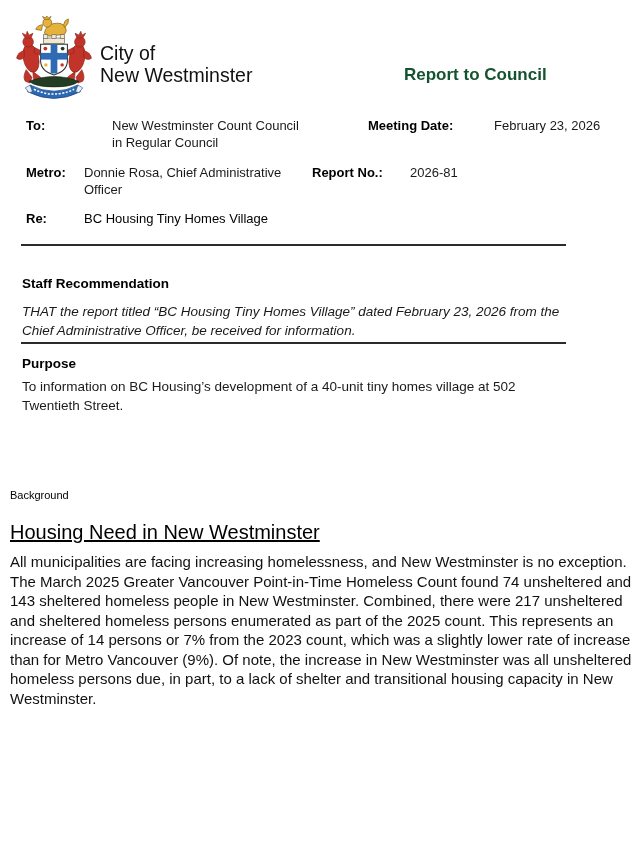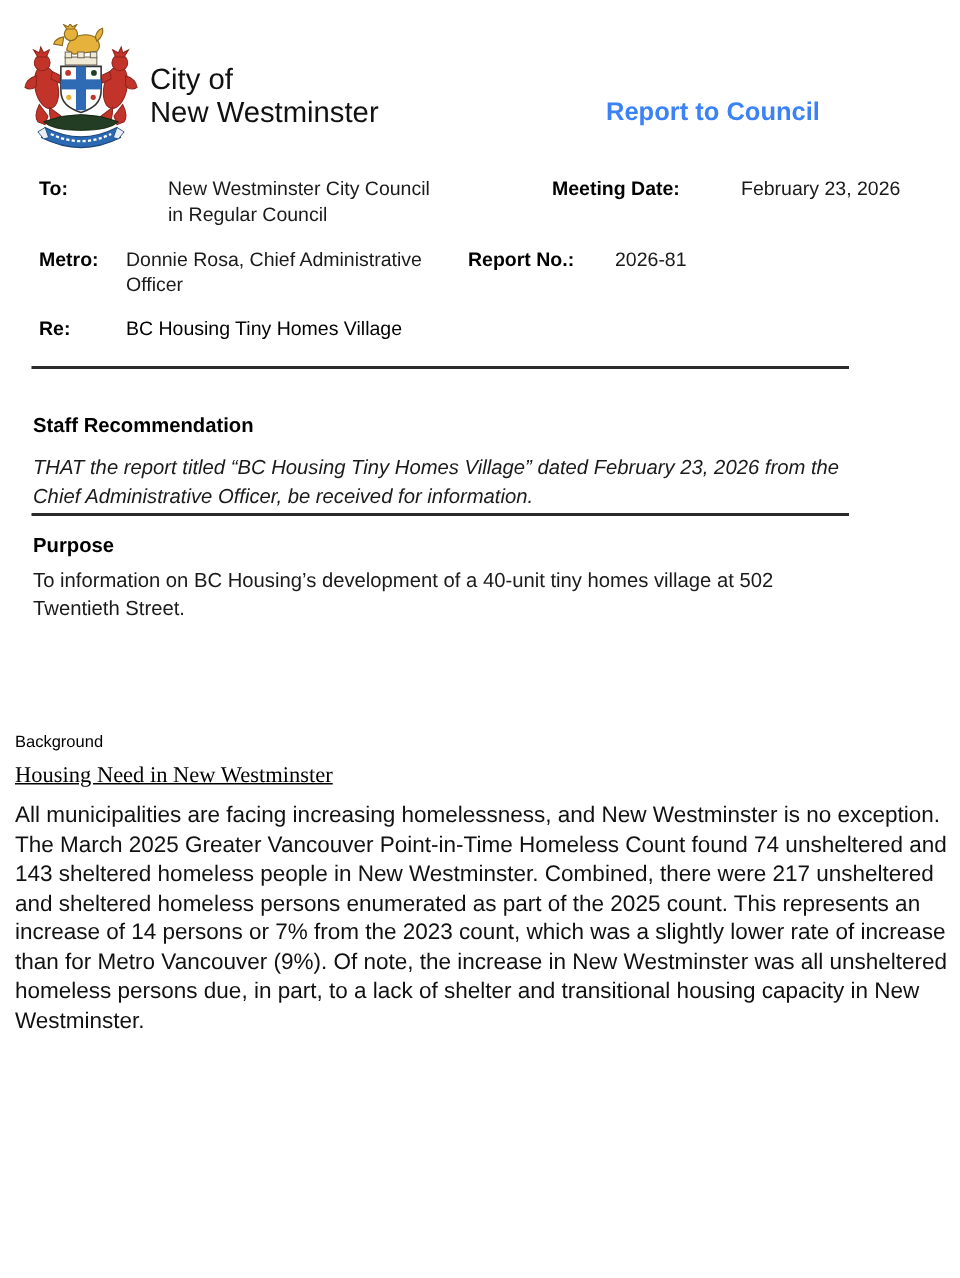--- a/index.html
+++ b/index.html
@@ -15,21 +15,21 @@
 
   
   #crest { left: 15px; top: 16px; width: 78px; height: 92px; }
   #org-name {
     left: 100px; top: 42px;
     font-size: 19.5px; line-height: 22px; color: #111;
     white-space: pre-line;
   }
   #doc-title {
     left: 404px; top: 65px;
-    font-size: 17px; font-weight: bold; color: #3b82f6;
+    font-size: 17px; font-weight: bold; color: #14532d;
   }
 
   
   #meta { left: 26px; top: 117px; width: 580px; font-size: 13px; line-height: 17px; }
   .meta-row { display: grid; grid-template-columns: 58px 228px 98px 1fr; }
   .meta-row-1 { margin-bottom: 13px; gap: 28px; }
   .meta-row-2 { margin-bottom: 12px; }
   .meta-label { font-weight: bold; color: #000; }
   .meta-value { white-space: pre-line; }
   .meta-value-bold { font-weight: normal; color: #000; }
@@ -50,25 +50,24 @@
   #purpose-section { left: 22px; top: 356px; width: 544px; }
   #purpose-body {
     margin-top: 6px;
     font-size: 13.5px; line-height: 19px;
     width: 512px;
   }
 
   #background-section { left: 10px; top: 489px; width: 626px; }
   #background-heading { font-weight: normal; font-size: 11px; color: #000; }
   #background-subheading {
-    margin-top: 8px;
-    font-size: 15px;
+    margin-top: 20px;
+    font-size: 20px;
     text-decoration: underline;
     color: #000;
-    font-family: Liberation Serif, serif;
   }
   #background-body {
     margin-top: 8px;
     font-size: 15px; line-height: 19.5px;
     color: #111;
   }
 </style>
 </head>
 <body>
 
@@ -130,21 +129,21 @@
   </svg>
 </div>
 
 <div class="abs" id="org-name">City of
 New Westminster</div>
 <div class="abs" id="doc-title">Report to Council</div>
 
 <div class="abs" id="meta">
   <div class="meta-row meta-row-1">
     <span class="meta-label">To:</span>
-    <span class="meta-value">New Westminster City Council
+    <span class="meta-value">New Westminster Count Council
 in Regular Council</span>
     <span class="meta-label">Meeting Date:</span>
     <span class="meta-value">February 23, 2026</span>
   </div>
   <div class="meta-row meta-row-2">
     <span class="meta-label">Metro:</span>
     <span class="meta-value">Donnie Rosa, Chief Administrative
 Officer</span>
     <span class="meta-label">Report No.:</span>
     <span class="meta-value">2026-81</span>

